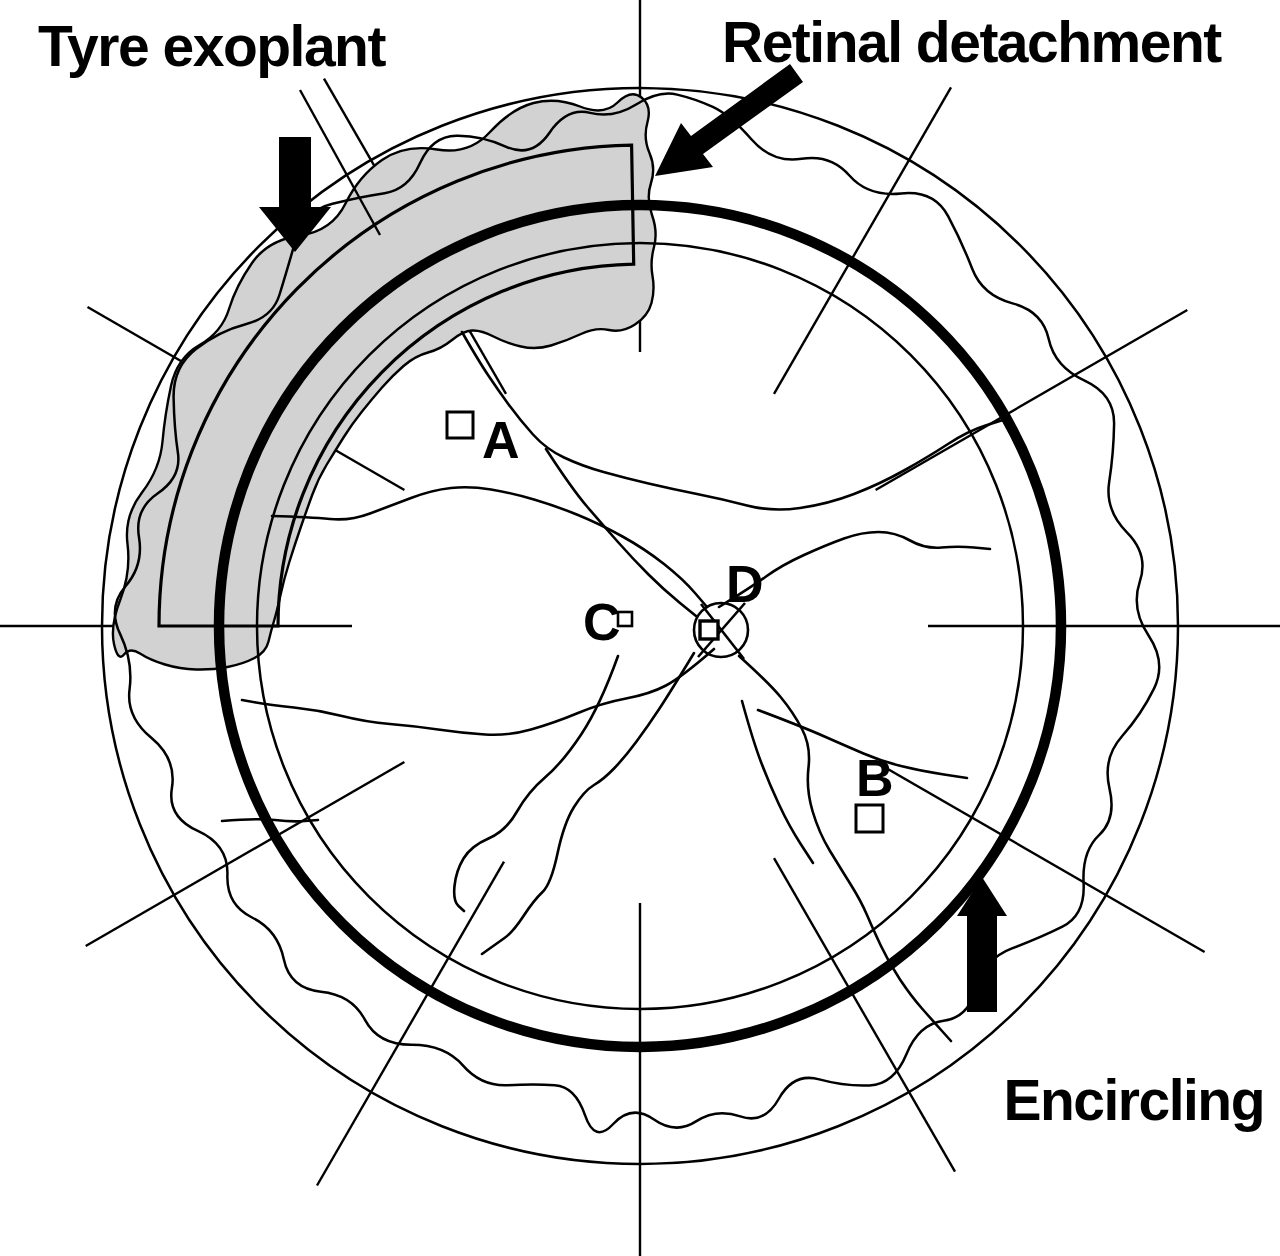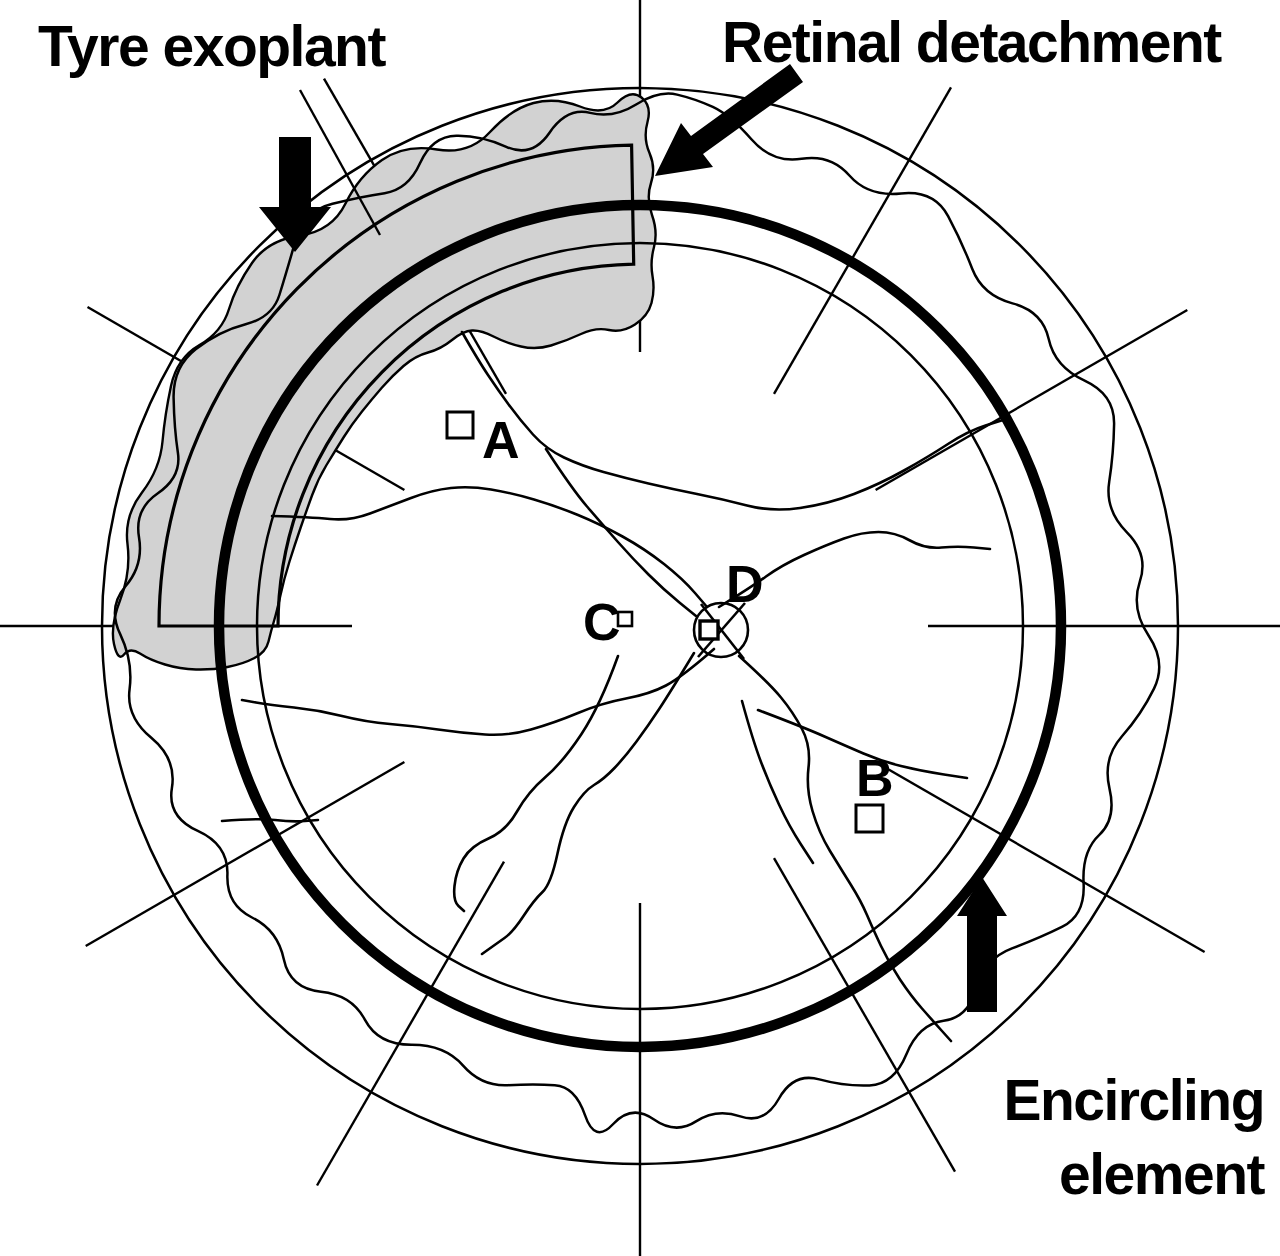--- a/index.html
+++ b/index.html
@@ -86,20 +86,19 @@
     <polygon points="790,64 803,82 703,154 713,167 655,176 681,123 691,136" fill="#000000"></polygon>
     <polygon points="967,1012 967,916 957,916 982,877 1007,916 997,916 997,1012" fill="#000000"></polygon>
   </svg>
 
   <div class="lbl" id="lbl-tyre" style="left:38px;top:18px;text-align:right;">Tyre exoplant</div>
 
   <div class="lbl" id="lbl-retinal" style="left:722px;top:14px;text-align:center;">Retinal detachment</div>
 
   <div class="lbl" id="lbl-encircling" style="right:16px;top:1016px;margin-top:47px;">
     <div>Encircling</div>
-    <div>element</div>
   </div>
 
   <div class="marker" style="left:482px;top:414px;">A</div>
   <div class="marker" style="left:856px;top:752px;">B</div>
   <div class="marker" style="left:583px;top:596px;">C</div>
   <div class="marker" style="left:726px;top:558px;">D</div>
 </div>
 
 </body></html>

